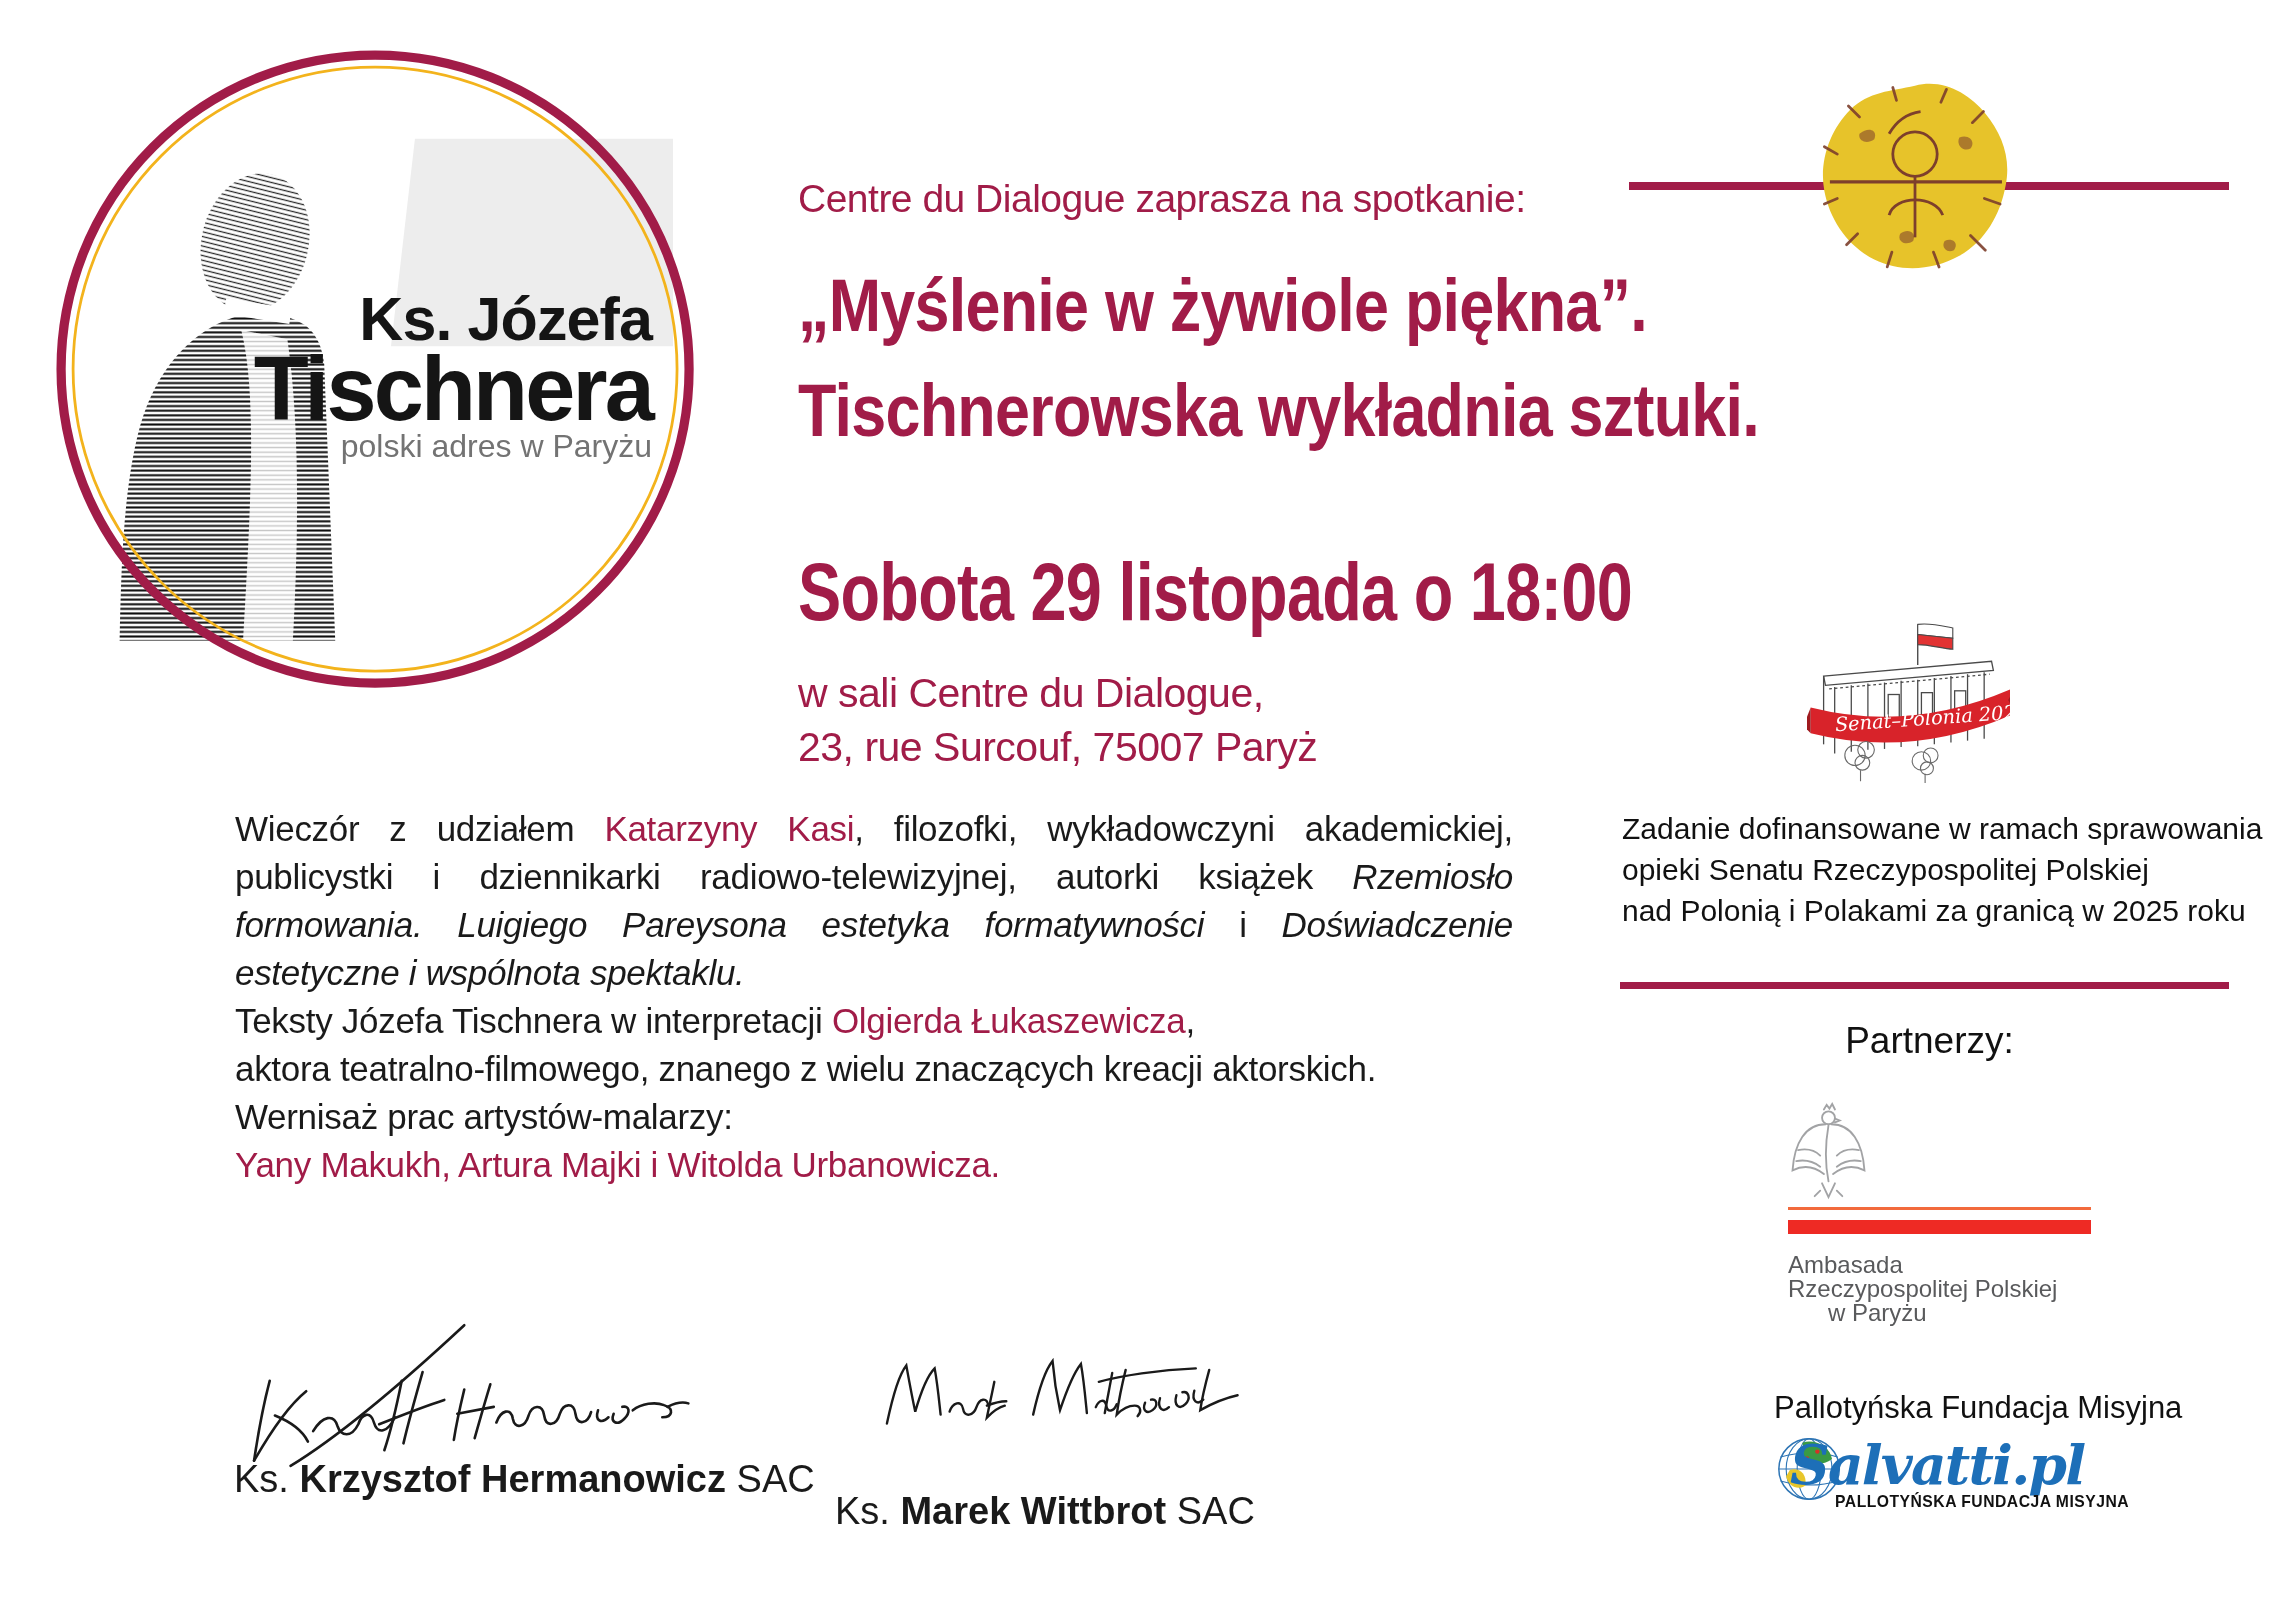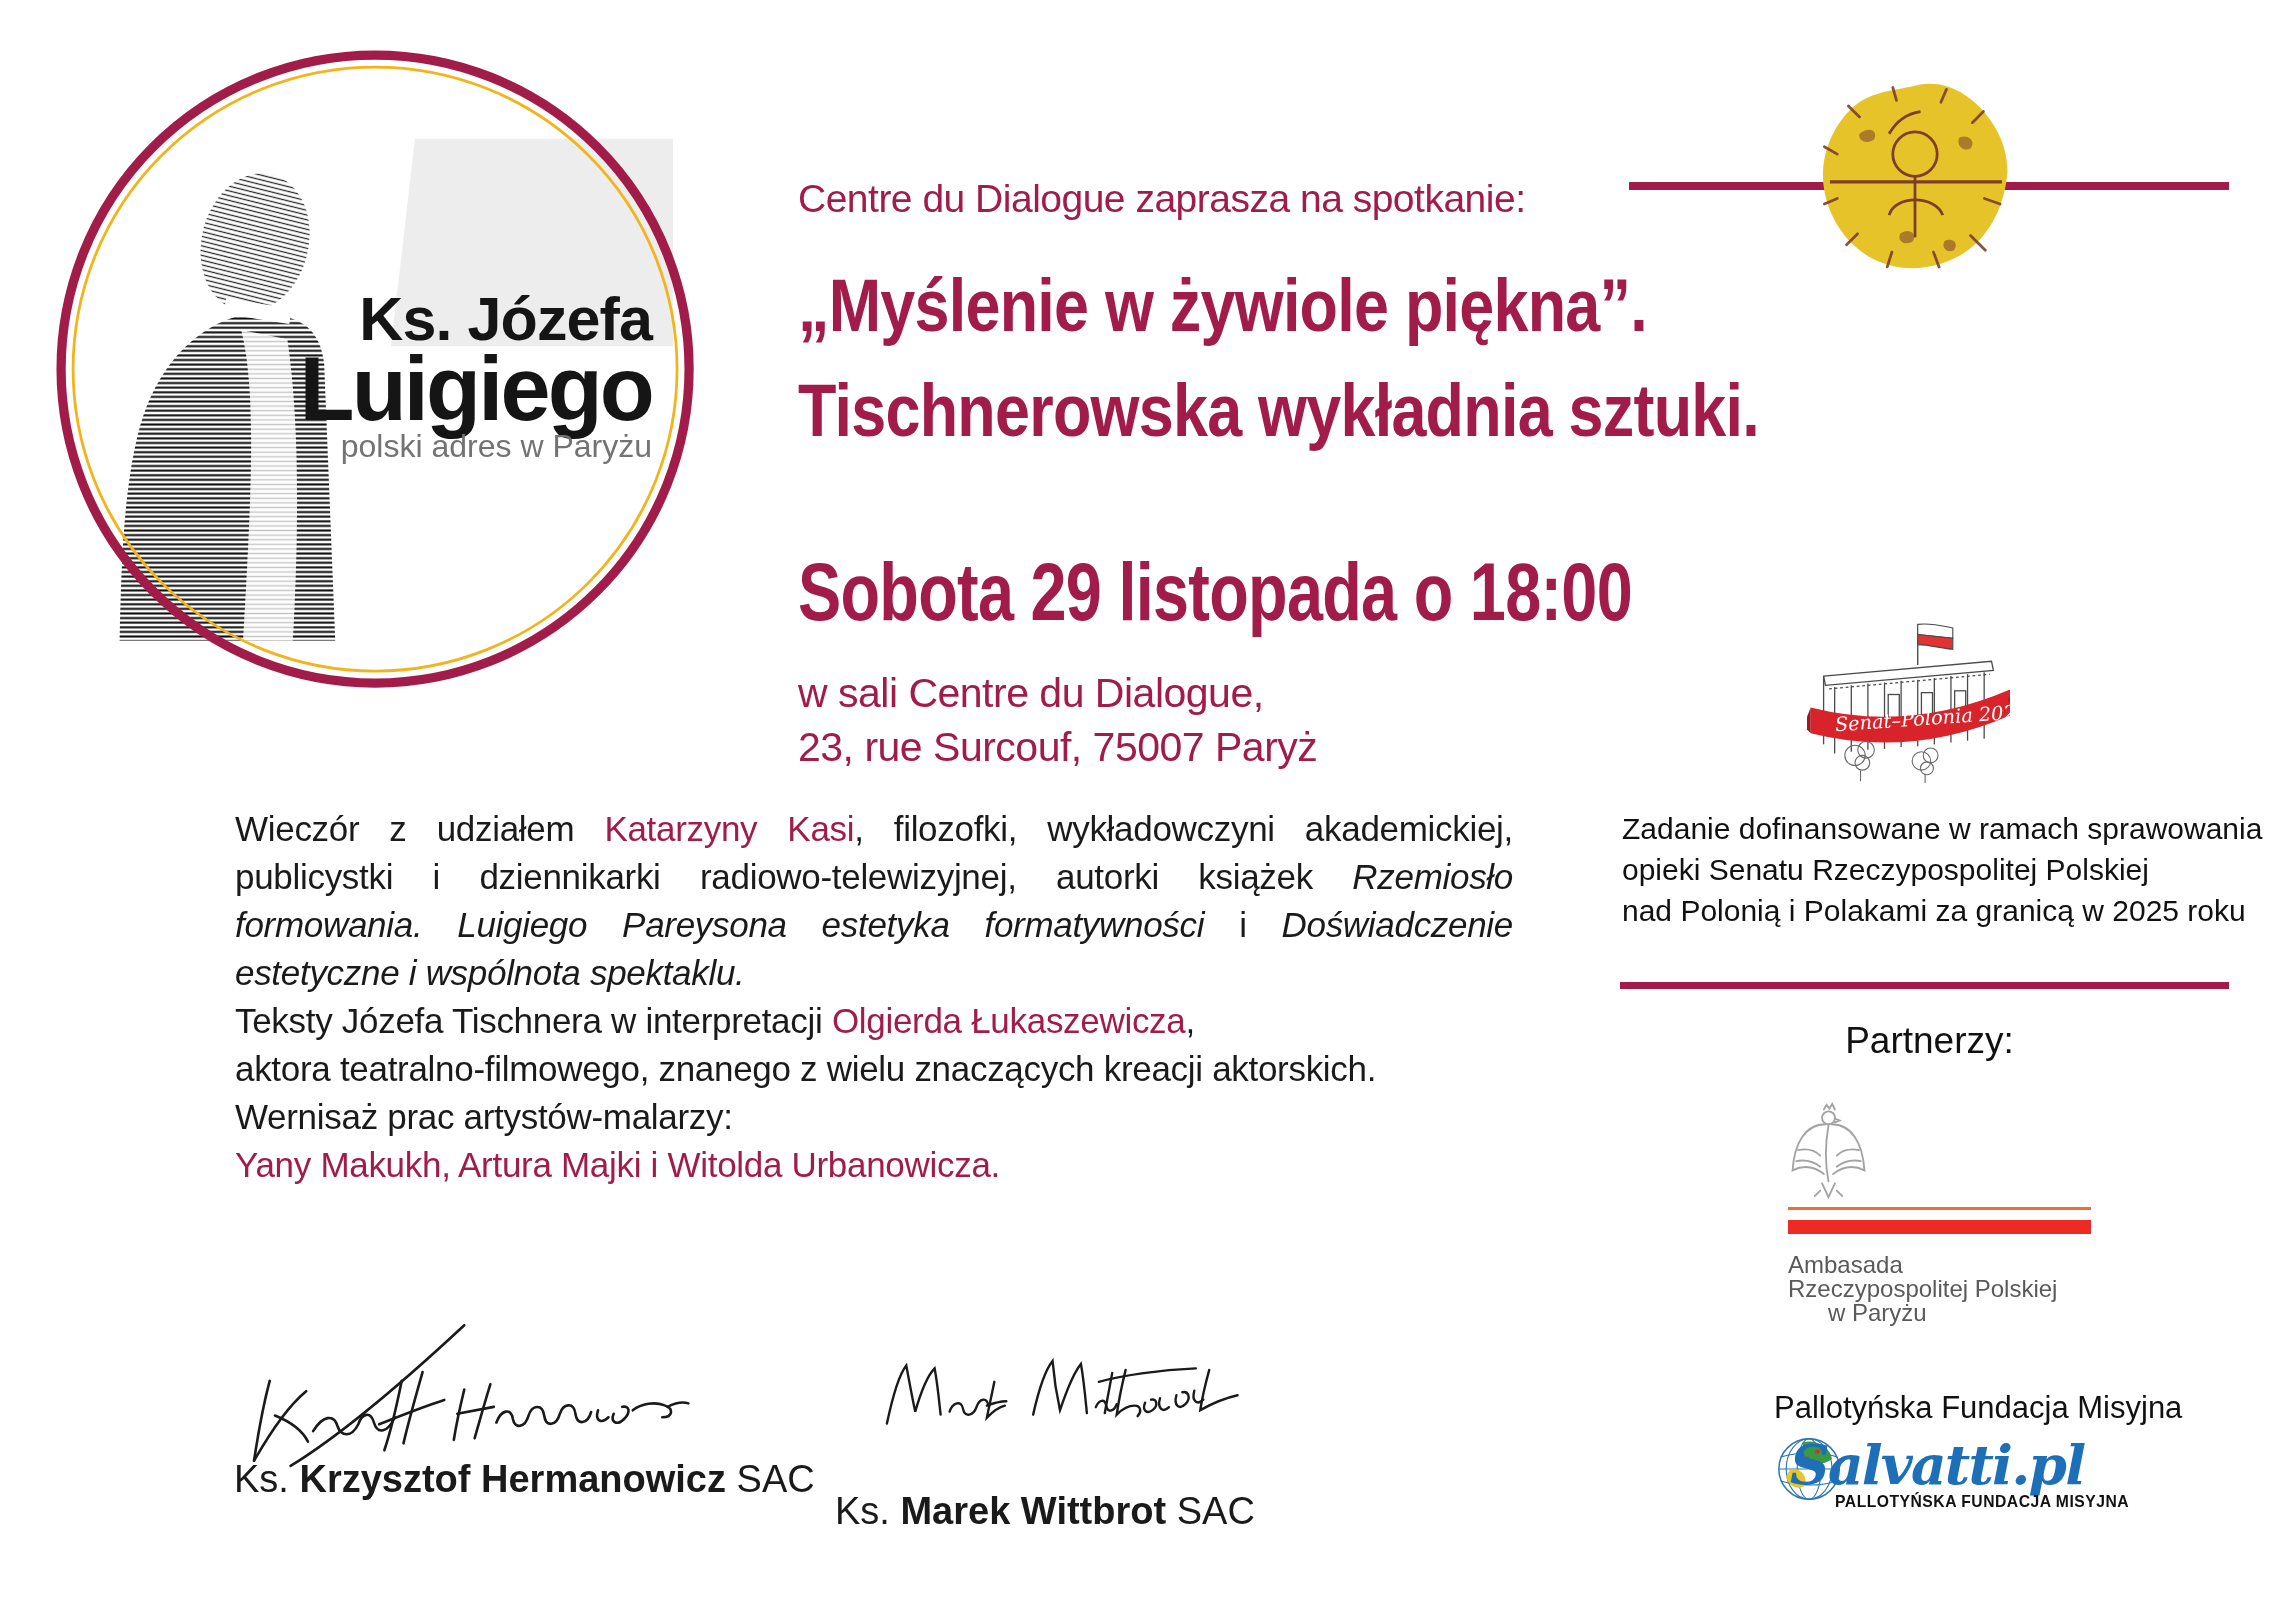--- a/index.html
+++ b/index.html
@@ -60,21 +60,21 @@
     <path d="M150,195 C166,260 162,360 152,532 L206,532 C212,420 214,300 200,205 Z" fill="#ffffff" opacity="0.95"></path>
     <path d="M150,195 C166,260 162,360 152,532 L206,532 C212,420 214,300 200,205 Z" fill="url(#htB)" opacity="0.22"></path>
   </svg>
 
   <svg class="abs" style="left:50px;top:44px;" width="652" height="652" viewBox="0 0 706 706">
     <circle cx="352" cy="352" r="340" fill="none" stroke="#a11c48" stroke-width="10"></circle>
     <circle cx="352" cy="352" r="327" fill="none" stroke="#f3b31c" stroke-width="3"></circle>
   </svg>
 
   <div class="abs logo-text nowrap" style="left:235px;top:284px;width:417px;font-size:61px;letter-spacing:-0.9px;">Ks. Józefa</div>
-  <div class="abs logo-text nowrap" style="left:235px;top:338px;width:417px;font-size:90px;letter-spacing:-2.8px;">Luigiego</div>
+  <div class="abs logo-text nowrap" style="left:235px;top:338px;width:417px;font-size:90px;letter-spacing:-2.8px;">Tischnera</div>
   <div class="abs nowrap" style="left:235px;top:428px;width:417px;font-size:32px;color:#737373;text-align:right;">polski adres w Paryżu</div>
 
   <div class="abs invite maroon nowrap" style="left:798px;top:177px;">Centre du Dialogue zaprasza na spotkanie:</div>
 
   <div class="abs title maroon nowrap scaleX" style="left:798px;top:269px;">„Myślenie w żywiole piękna”.</div>
   <div class="abs title maroon nowrap scaleX" style="left:798px;top:374px;">Tischnerowska wykładnia sztuki.</div>
 
   <div class="abs date maroon nowrap" style="left:798px;top:546px;">Sobota 29 listopada o 18:00</div>
 
   <div class="abs venue maroon nowrap" style="left:798px;top:666px;">w sali Centre du Dialogue,</div>

